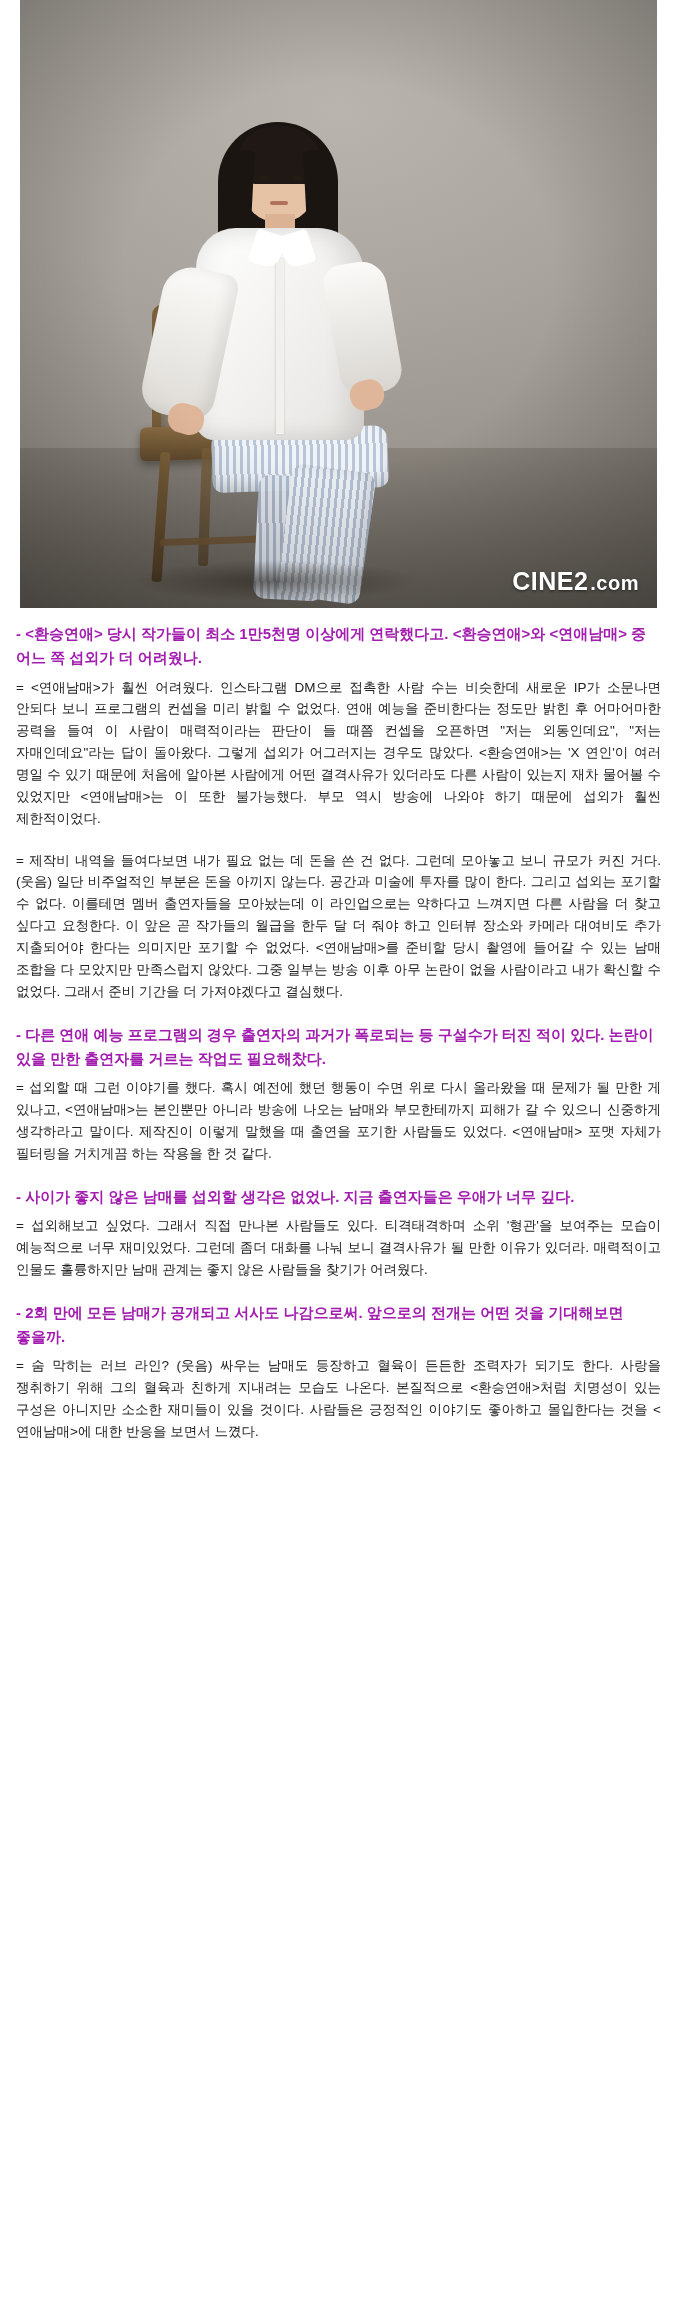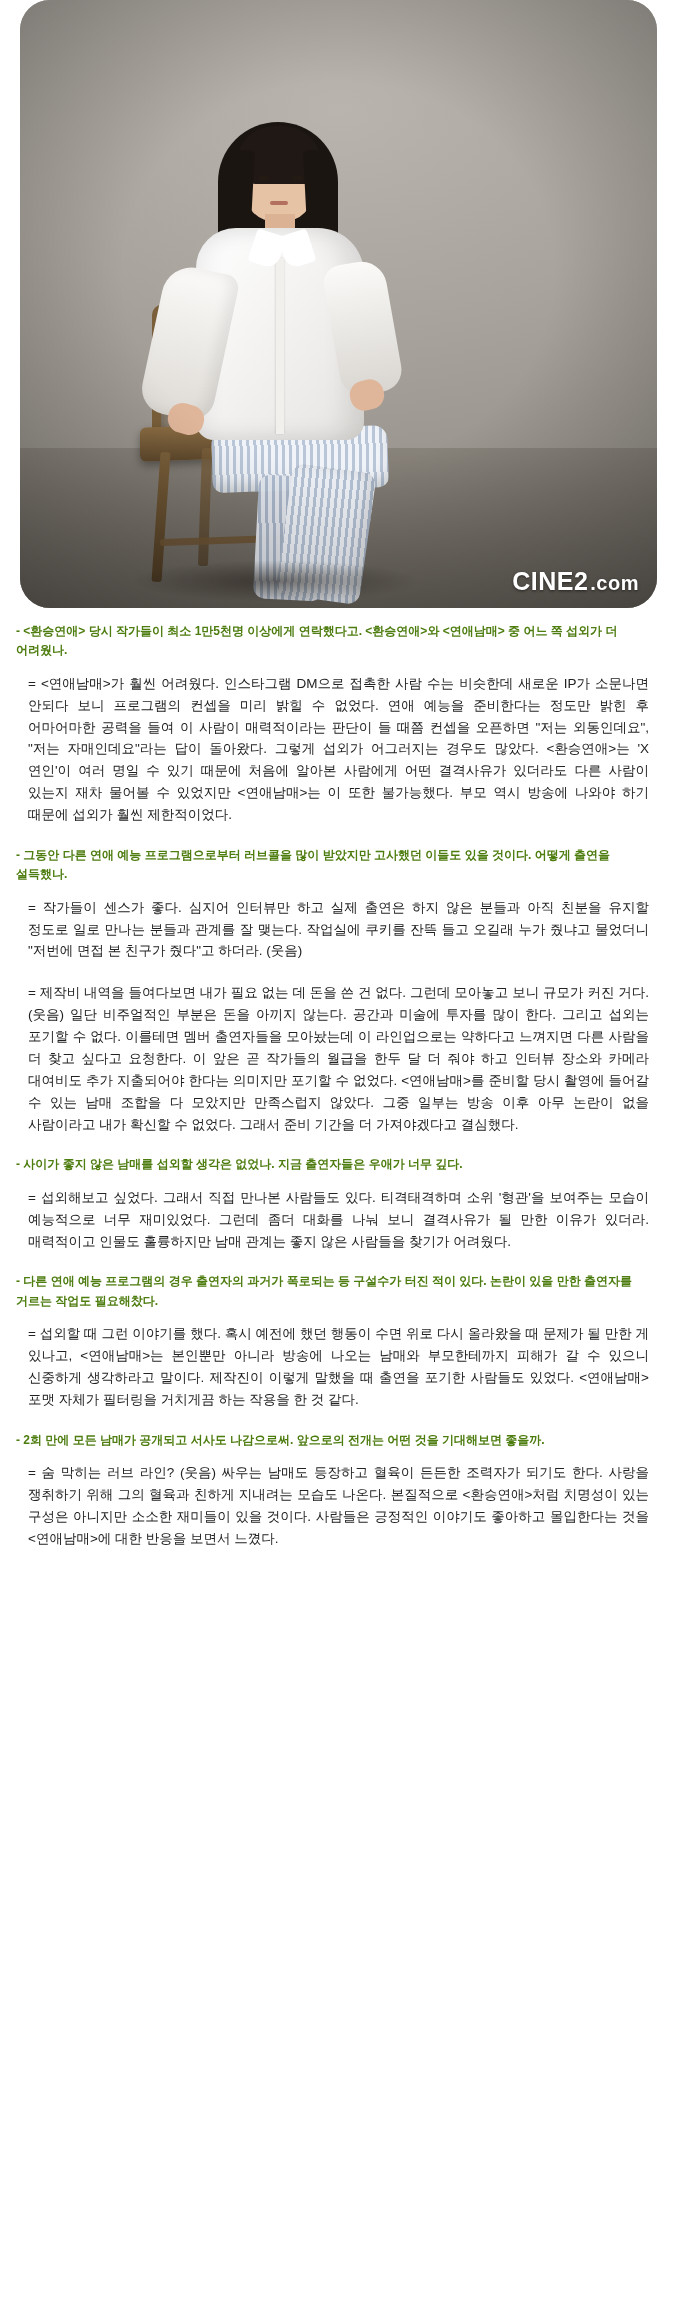--- a/index.html
+++ b/index.html
@@ -17,21 +17,20 @@
     margin: 0 auto;
     background: #ffffff;
   }
   .photo-wrap {
     position: relative;
     width: 637px;
     height: 608px;
     margin: 0 auto;
     overflow: hidden;
     background: #a7a39e;
-    border-radius: 30px;
   }
   
   .backdrop {
     position: absolute;
     inset: 0;
     background:
       radial-gradient(ellipse 120% 80% at 50% 18%, #b9b4ae 0%, #a8a39c 45%, #8e8982 100%);
   }
   .floor {
     position: absolute;
@@ -279,32 +278,32 @@
   .watermark .wm-main { font-size: 25px; }
   .watermark .wm-sub { font-size: 20px; }
 
   .article {
     padding: 14px 16px 24px 16px;
   }
   .qa-block {
     margin: 0 0 20px 0;
   }
   .q {
-    font-size: 12px;
+    font-size: 15px;
     line-height: 1.62;
     font-weight: bold;
-    color: #4d7c0f;
+    color: #a21caf;
     margin: 0 0 6px 0;
     word-break: keep-all;
   }
   .a {
     font-size: 13.5px;
     line-height: 1.62;
     color: #222222;
-    margin: 12px;
+    margin: 0;
     text-align: justify;
     word-break: keep-all;
   }
 </style>
 </head>
 <body>
 
 <div class="page">
 
   <div class="photo-wrap">
@@ -350,38 +349,34 @@
     </div>
   </div>
 
   <div class="article">
 
     <div class="qa-block">
       <p class="q">- &lt;환승연애&gt; 당시 작가들이 최소 1만5천명 이상에게 연락했다고. &lt;환승연애&gt;와 &lt;연애남매&gt; 중 어느 쪽 섭외가 더 어려웠나.</p>
       <p class="a">= &lt;연애남매&gt;가 훨씬 어려웠다. 인스타그램 DM으로 접촉한 사람 수는 비슷한데 새로운 IP가 소문나면 안되다 보니 프로그램의 컨셉을 미리 밝힐 수 없었다. 연애 예능을 준비한다는 정도만 밝힌 후 어마어마한 공력을 들여 이 사람이 매력적이라는 판단이 들 때쯤 컨셉을 오픈하면 "저는 외동인데요", "저는 자매인데요"라는 답이 돌아왔다. 그렇게 섭외가 어그러지는 경우도 많았다. &lt;환승연애&gt;는 'X 연인'이 여러 명일 수 있기 때문에 처음에 알아본 사람에게 어떤 결격사유가 있더라도 다른 사람이 있는지 재차 물어볼 수 있었지만 &lt;연애남매&gt;는 이 또한 불가능했다. 부모 역시 방송에 나와야 하기 때문에 섭외가 훨씬 제한적이었다.</p>
     </div>
 
-    <div class="qa-block">
-      <p class="q">- 그동안 다른 연애 예능 프로그램으로부터 러브콜을 많이 받았지만 고사했던 이들도 있을 것이다. 어떻게 출연을 설득했나.</p>
-      <p class="a">= 작가들이 센스가 좋다. 심지어 인터뷰만 하고 실제 출연은 하지 않은 분들과 아직 친분을 유지할 정도로 일로 만나는 분들과 관계를 잘 맺는다. 작업실에 쿠키를 잔뜩 들고 오길래 누가 줬냐고 물었더니 "저번에 면접 본 친구가 줬다"고 하더라. (웃음)</p>
-    </div>
 
     <div class="qa-block">
       <p class="a">= 제작비 내역을 들여다보면 내가 필요 없는 데 돈을 쓴 건 없다. 그런데 모아놓고 보니 규모가 커진 거다. (웃음) 일단 비주얼적인 부분은 돈을 아끼지 않는다. 공간과 미술에 투자를 많이 한다. 그리고 섭외는 포기할 수 없다. 이를테면 멤버 출연자들을 모아놨는데 이 라인업으로는 약하다고 느껴지면 다른 사람을 더 찾고 싶다고 요청한다. 이 앞은 곧 작가들의 월급을 한두 달 더 줘야 하고 인터뷰 장소와 카메라 대여비도 추가 지출되어야 한다는 의미지만 포기할 수 없었다. &lt;연애남매&gt;를 준비할 당시 촬영에 들어갈 수 있는 남매 조합을 다 모았지만 만족스럽지 않았다. 그중 일부는 방송 이후 아무 논란이 없을 사람이라고 내가 확신할 수 없었다. 그래서 준비 기간을 더 가져야겠다고 결심했다.</p>
+    </div>
+
+    <div class="qa-block">
+      <p class="q">- 다른 연애 예능 프로그램의 경우 출연자의 과거가 폭로되는 등 구설수가 터진 적이 있다. 논란이 있을 만한 출연자를 거르는 작업도 필요해찼다.</p>
+      <p class="a">= 섭외할 때 그런 이야기를 했다. 혹시 예전에 했던 행동이 수면 위로 다시 올라왔을 때 문제가 될 만한 게 있나고, &lt;연애남매&gt;는 본인뿐만 아니라 방송에 나오는 남매와 부모한테까지 피해가 갈 수 있으니 신중하게 생각하라고 말이다. 제작진이 이렇게 말했을 때 출연을 포기한 사람들도 있었다. &lt;연애남매&gt; 포맷 자체가 필터링을 거치게끔 하는 작용을 한 것 같다.</p>
     </div>
 
     <div class="qa-block">
       <p class="q">- 사이가 좋지 않은 남매를 섭외할 생각은 없었나. 지금 출연자들은 우애가 너무 깊다.</p>
       <p class="a">= 섭외해보고 싶었다. 그래서 직접 만나본 사람들도 있다. 티격태격하며 소위 '형관'을 보여주는 모습이 예능적으로 너무 재미있었다. 그런데 좀더 대화를 나눠 보니 결격사유가 될 만한 이유가 있더라. 매력적이고 인물도 훌륭하지만 남매 관계는 좋지 않은 사람들을 찾기가 어려웠다.</p>
     </div>
 
     <div class="qa-block">
-      <p class="q">- 다른 연애 예능 프로그램의 경우 출연자의 과거가 폭로되는 등 구설수가 터진 적이 있다. 논란이 있을 만한 출연자를 거르는 작업도 필요해찼다.</p>
-      <p class="a">= 섭외할 때 그런 이야기를 했다. 혹시 예전에 했던 행동이 수면 위로 다시 올라왔을 때 문제가 될 만한 게 있나고, &lt;연애남매&gt;는 본인뿐만 아니라 방송에 나오는 남매와 부모한테까지 피해가 갈 수 있으니 신중하게 생각하라고 말이다. 제작진이 이렇게 말했을 때 출연을 포기한 사람들도 있었다. &lt;연애남매&gt; 포맷 자체가 필터링을 거치게끔 하는 작용을 한 것 같다.</p>
-    </div>
-
-    <div class="qa-block">
       <p class="q">- 2회 만에 모든 남매가 공개되고 서사도 나감으로써. 앞으로의 전개는 어떤 것을 기대해보면 좋을까.</p>
       <p class="a">= 숨 막히는 러브 라인? (웃음) 싸우는 남매도 등장하고 혈육이 든든한 조력자가 되기도 한다. 사랑을 쟁취하기 위해 그의 혈육과 친하게 지내려는 모습도 나온다. 본질적으로 &lt;환승연애&gt;처럼 치명성이 있는 구성은 아니지만 소소한 재미들이 있을 것이다. 사람들은 긍정적인 이야기도 좋아하고 몰입한다는 것을 &lt;연애남매&gt;에 대한 반응을 보면서 느꼈다.</p>
     </div>
 
   </div>
 </div>
 
 </body></html>

